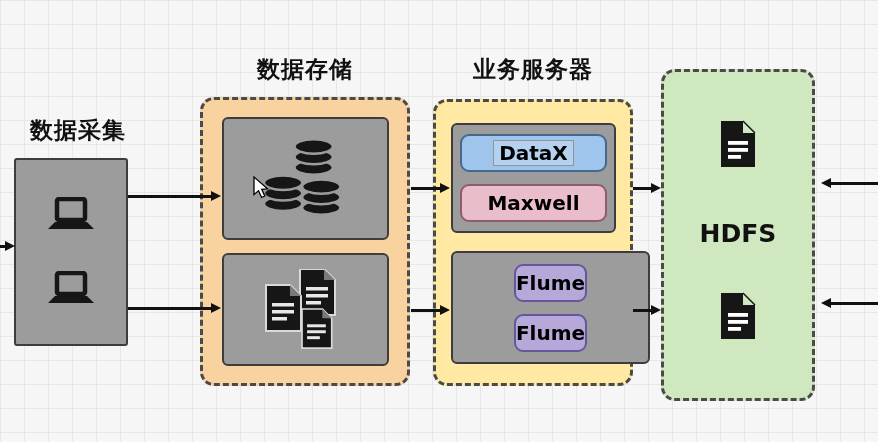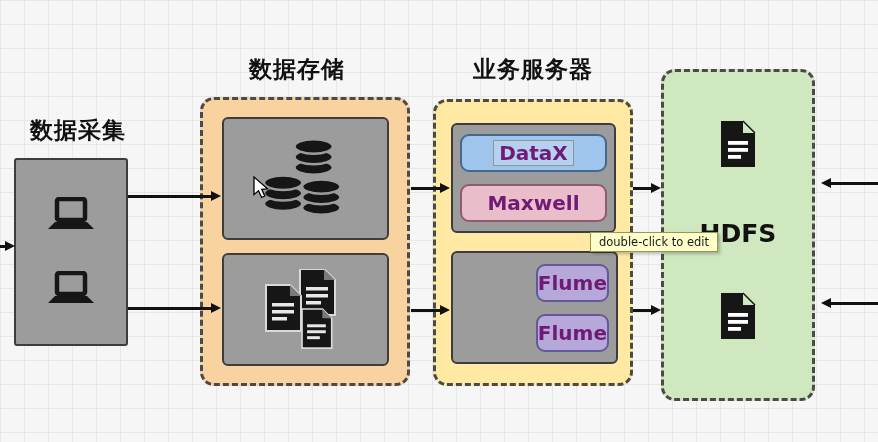--- a/index.html
+++ b/index.html
@@ -23,24 +23,24 @@
   .collect-container { left:433px; top:99px;  width:200px; height:287px; background:#ffe9a3; }
   .hdfs-container    { left:661px; top:69px;  width:154px; height:332px; background:#cfe8c0; }
 
   .gray-node { position:absolute; background:#9c9c9c; border:2px solid #3d3d3d;
     border-radius:6px; display:flex; flex-direction:column; align-items:center;
     justify-content:center; }
   .server-node { left:14px; top:158px; width:114px; height:188px; justify-content:space-evenly; border-radius:3px; }
   .storage-db-node    { left:222px; top:117px; width:167px; height:123px; }
   .storage-files-node { left:222px; top:253px; width:167px; height:113px; }
   .collect-top-node    { left:451px; top:123px; width:165px; height:110px; align-items:stretch; padding:0 7px; gap:12px; }
-  .collect-bottom-node { left:451px; top:251px; width:167px; height:113px; align-items:flex-end; padding:0 7px; gap:12px; }
+  .collect-bottom-node { left:451px; top:251px; width:199px; height:113px; align-items:center; padding:0 7px; gap:12px; }
 
   .chip { height:38px; border-radius:9px; display:flex; align-items:center;
-    justify-content:center; font-size:20px; font-weight:700; color:#701a75; }
+    justify-content:center; font-size:20px; font-weight:700; color:#000000; }
   .chip-datax   { background:#9fc5ec; border:2px solid #47678f; }
   .chip-maxwell { background:#e9bdca; border:2px solid #8f5b70;align-items:center; }
   .chip-flume   { background:#b6a9d9; border:2px solid #65589a; }
   .edit-outline { border:1px solid #8f959b; padding:0 5px; background:rgba(255,255,255,0.22); }
 
   .hdfs-label { position:absolute; left:0; top:147px; width:100%; text-align:center;
     font-size:25px; font-weight:700; color:#111; }
   .hdfs-doc { position:absolute; left:50%; transform:translateX(-50%); }
   .hdfs-doc-top { top:48px; }
   .hdfs-doc-bottom { top:220px; }
@@ -57,21 +57,21 @@
     box-shadow:2px 2px 3px rgba(0,0,0,0.25); }
 
   .cursor { position:absolute; left:252px; top:176px; z-index:11; }
 </style>
 </head>
 <body>
 
 <div class="canvas">
 
   <div class="big-label" style="left:8px; top:115px; width:140px;">数据采集</div>
-  <div class="big-label" style="left:192px; top:54px; width:210px;">数据存储</div>
+  <div class="big-label" style="left:200px; top:54px; width:210px;">数据存储</div>
   <div class="big-label" style="left:433px; top:54px; width:200px;">业务服务器</div>
 
   <div class="gray-node server-node">
     <svg width="48" height="36" viewBox="0 0 48 36">
       <rect x="10" y="2" width="28" height="21" rx="2" fill="none" stroke="#161616" stroke-width="4.5"></rect>
       <path d="M1 32 h46 l-7 -7 h-32 z" fill="#161616"></path>
     </svg>
     <svg width="48" height="36" viewBox="0 0 48 36">
       <rect x="10" y="2" width="28" height="21" rx="2" fill="none" stroke="#161616" stroke-width="4.5"></rect>
       <path d="M1 32 h46 l-7 -7 h-32 z" fill="#161616"></path>
@@ -165,19 +165,18 @@
   <div class="arrow dir-right" style="left:0;   top:245px; width:6px;"></div>
   <div class="arrow dir-right" style="left:128px; top:195px; width:84px;"></div>
   <div class="arrow dir-right" style="left:128px; top:307px; width:84px;"></div>
   <div class="arrow dir-right" style="left:411px; top:187px; width:30px;"></div>
   <div class="arrow dir-right" style="left:411px; top:309px; width:30px;"></div>
   <div class="arrow dir-right" style="left:633px; top:187px; width:19px;"></div>
   <div class="arrow dir-right" style="left:633px; top:309px; width:19px;"></div>
   <div class="arrow dir-left" style="left:830px; top:182px; width:48px;"></div>
   <div class="arrow dir-left" style="left:830px; top:302px; width:48px;"></div>
 
-  <div class="tooltip">double-click to edit</div>
 
   <svg class="cursor" width="18" height="24" viewBox="0 0 18 24">
     <path d="M2 1 L2 18.5 L6.5 14.8 L9.6 21.5 L12.8 20 L9.7 13.4 L15.5 12.8 Z" fill="#ffffff" stroke="#000000" stroke-width="1.3"></path>
   </svg>
 
 </div>
 
 </body></html>

